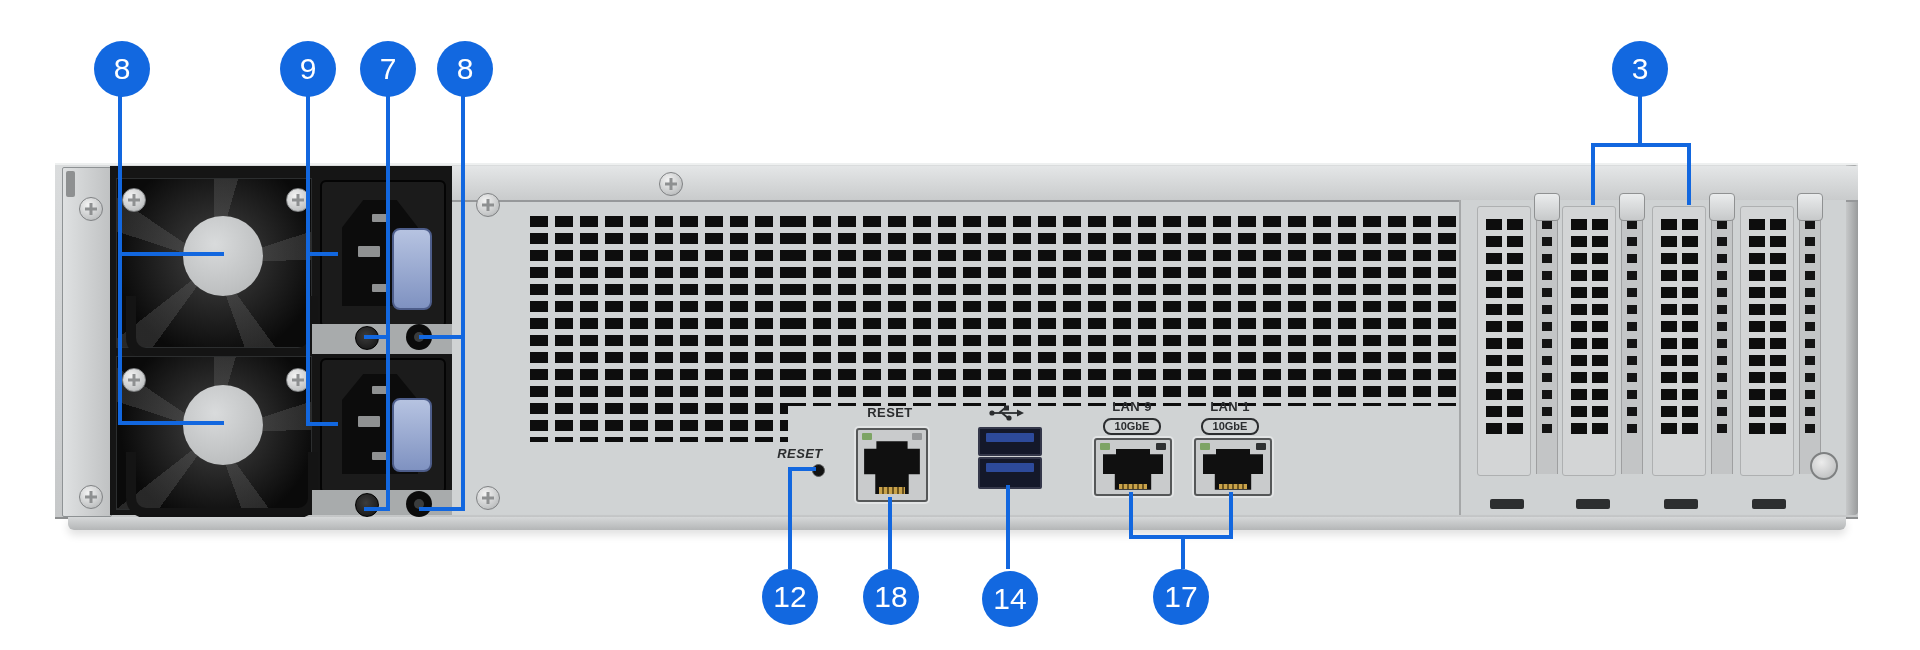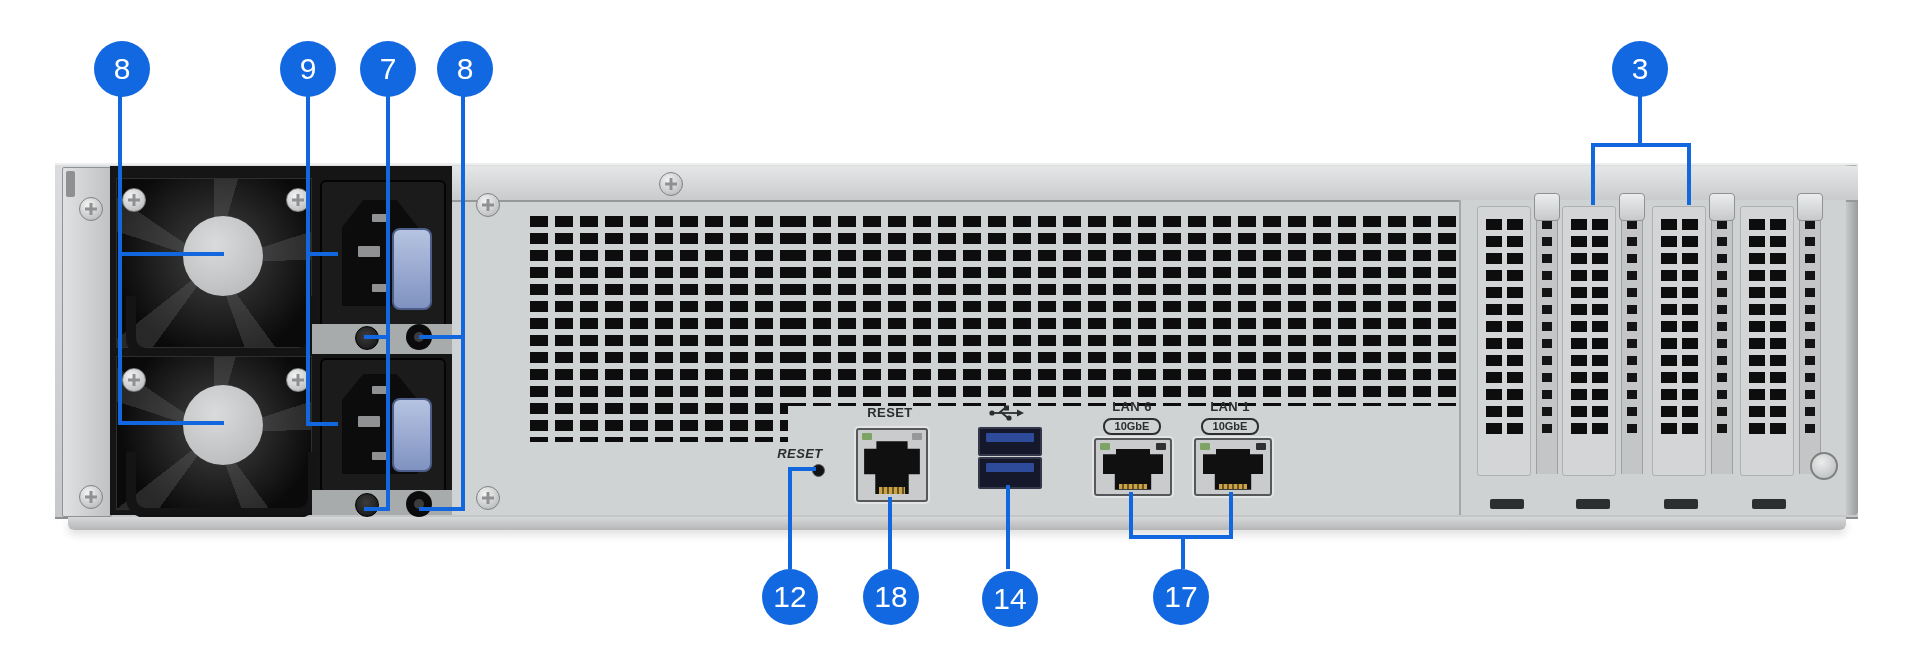--- a/index.html
+++ b/index.html
@@ -187,21 +187,21 @@
     <circle cx="21" cy="14" r="2.6" fill="#2b2d2f"></circle>
     <polygon points="29,5.5 36,9 29,12.5" fill="#2b2d2f"></polygon>
   </svg>
   <div class="usb-port" style="top:427px;height:25px;">
     <div class="usb-tongue"></div>
   </div>
   <div class="usb-port" style="top:457px;height:28px;">
     <div class="usb-tongue"></div>
   </div>
 
-  <div class="lbl" style="left:1101px;top:400px;width:62px;">LAN 6</div>
+  <div class="lbl" style="left:1101px;top:400px;width:62px;">LAN 9</div>
   <div class="badge" style="left:1103px;top:418px;width:54px;">10GbE</div>
   <div class="rj45" style="left:1094px;top:438px;width:74px;height:54px;">
     <div class="led green"></div>
     <div class="led dark"></div>
     <div class="rj-cav"></div>
     <div class="rj-pins"></div>
   </div>
 
   <div class="lbl" style="left:1199px;top:400px;width:62px;">LAN 1</div>
   <div class="badge" style="left:1201px;top:418px;width:54px;">10GbE</div>

